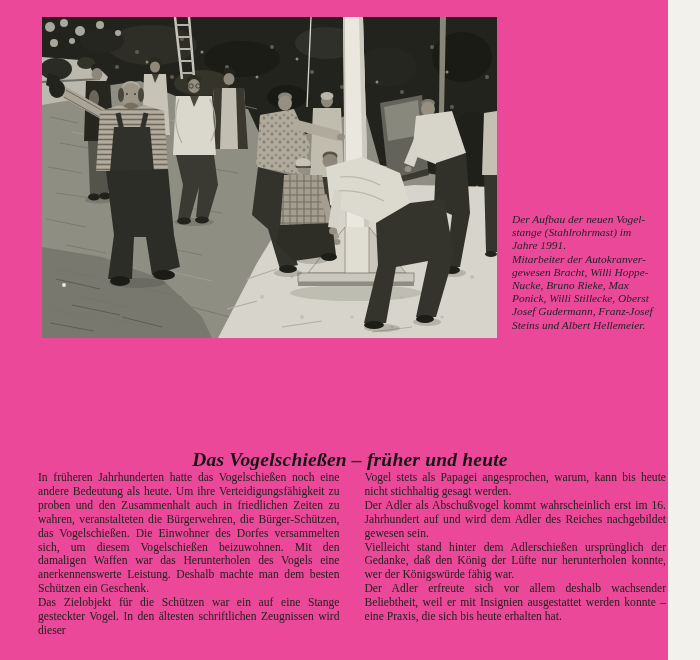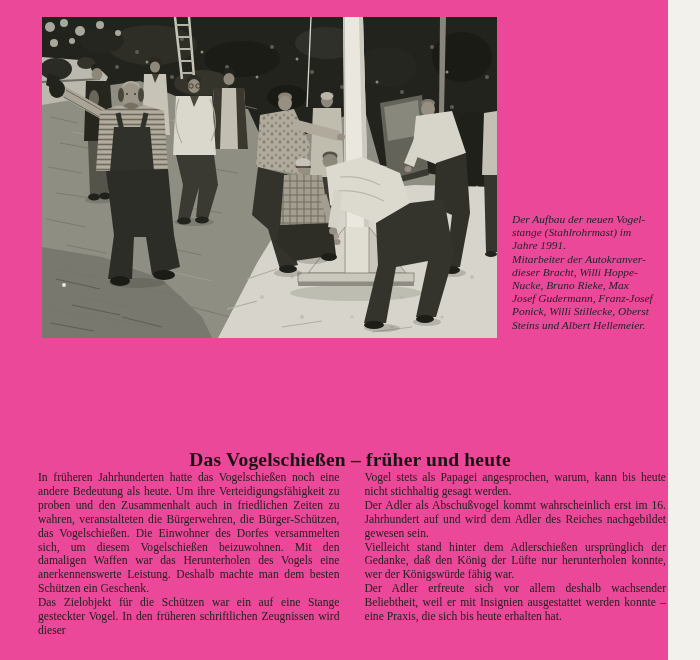--- a/index.html
+++ b/index.html
@@ -12,21 +12,21 @@
   }
   .photo{position:absolute;left:42px;top:17px;width:455px;height:321px;}
   .photo svg{display:block;}
   .caption{
     position:absolute;left:512px;top:213px;width:188px;
     font-style:italic;font-size:11.4px;line-height:13.2px;color:#23232b;
   }
   .caption div{white-space:nowrap;}
   .title{
     position:absolute;left:0;top:436px;width:700px;text-align:center;
-    font-weight:bold;font-size:19.5px;letter-spacing:.2px;color:#151513;
+    font-weight:bold;font-size:19.5px;letter-spacing:.2px;color:#151513;font-style:italic;
   }
   .columns{
     position:absolute;left:38px;top:471px;width:628px;
     display:flex;gap:25px;font-family:Liberation Serif, serif;
   }
   .col{width:308px;}
   .col p{
     margin:0;text-align:justify;
     font-size:11.6px;line-height:13.9px;color:#21211f;
   }
@@ -345,33 +345,33 @@
         <ellipse cx="383" cy="302" rx="9" ry="4" fill="#1d1d18"></ellipse>
       </g>
     </svg>
   </div>
 
   <div class="caption">
     <div>Der Aufbau der neuen Vogel-</div>
     <div>stange (Stahlrohrmast) im</div>
     <div>Jahre 1991.</div>
     <div>Mitarbeiter der Autokranver-</div>
-    <div>dieser Bracht, Willi Hoppe-</div>
+    <div>gewesen Bracht, Willi Hoppe-</div>
     <div>Nucke, Bruno Rieke, Max</div>
+    <div>Ponick, Willi Stillecke, Oberst</div>
     <div>Josef Gudermann, Franz-Josef</div>
-    <div>Ponick, Willi Stillecke, Oberst</div>
     <div>Steins und Albert Hellemeier.</div>
   </div>
 
   <h1 class="title">Das Vogelschießen – früher und heute</h1>
 
   <div class="columns">
     <div class="col">
       <p>In früheren Jahrhunderten hatte das Vogelschießen noch eine andere Bedeutung als heute. Um ihre Verteidigungsfähigkeit zu proben und den Zusammenhalt auch in friedlichen Zeiten zu wahren, veranstalteten die Bürgerwehren, die Bürger-Schützen, das Vogelschießen. Die Einwohner des Dorfes versammelten sich, um diesem Vogelschießen beizuwohnen. Mit den damaligen Waffen war das Herunterholen des Vogels eine anerkennenswerte Leistung. Deshalb machte man dem besten Schützen ein Geschenk.</p>
-      <p>Das Zielobjekt für die Schützen war ein auf eine Stange gesteckter Vogel. In den früheren schriftlichen Zeugnissen wird dieser</p>
+      <p>Das Zielobjekt für die Schützen war ein auf eine Stange gesteckter Vogel. In den ältesten schriftlichen Zeugnissen wird dieser</p>
     </div>
     <div class="col">
       <p>Vogel stets als Papagei angesprochen, warum, kann bis heute nicht stichhaltig gesagt werden.</p>
       <p>Der Adler als Abschußvogel kommt wahrscheinlich erst im 16. Jahrhundert auf und wird dem Adler des Reiches nachgebildet gewesen sein.</p>
       <p>Vielleicht stand hinter dem Adlerschießen ursprünglich der Gedanke, daß den König der Lüfte nur herunterholen konnte, wer der Königswürde fähig war.</p>
       <p>Der Adler erfreute sich vor allem deshalb wachsender Beliebtheit, weil er mit Insignien ausgestattet werden konnte – eine Praxis, die sich bis heute erhalten hat.</p>
     </div>
   </div>
 
 

